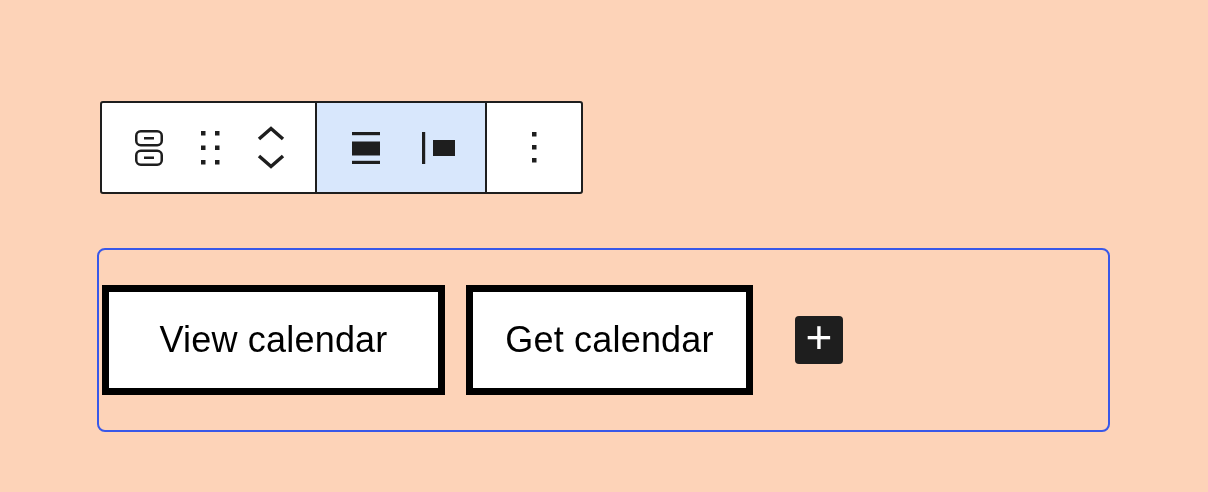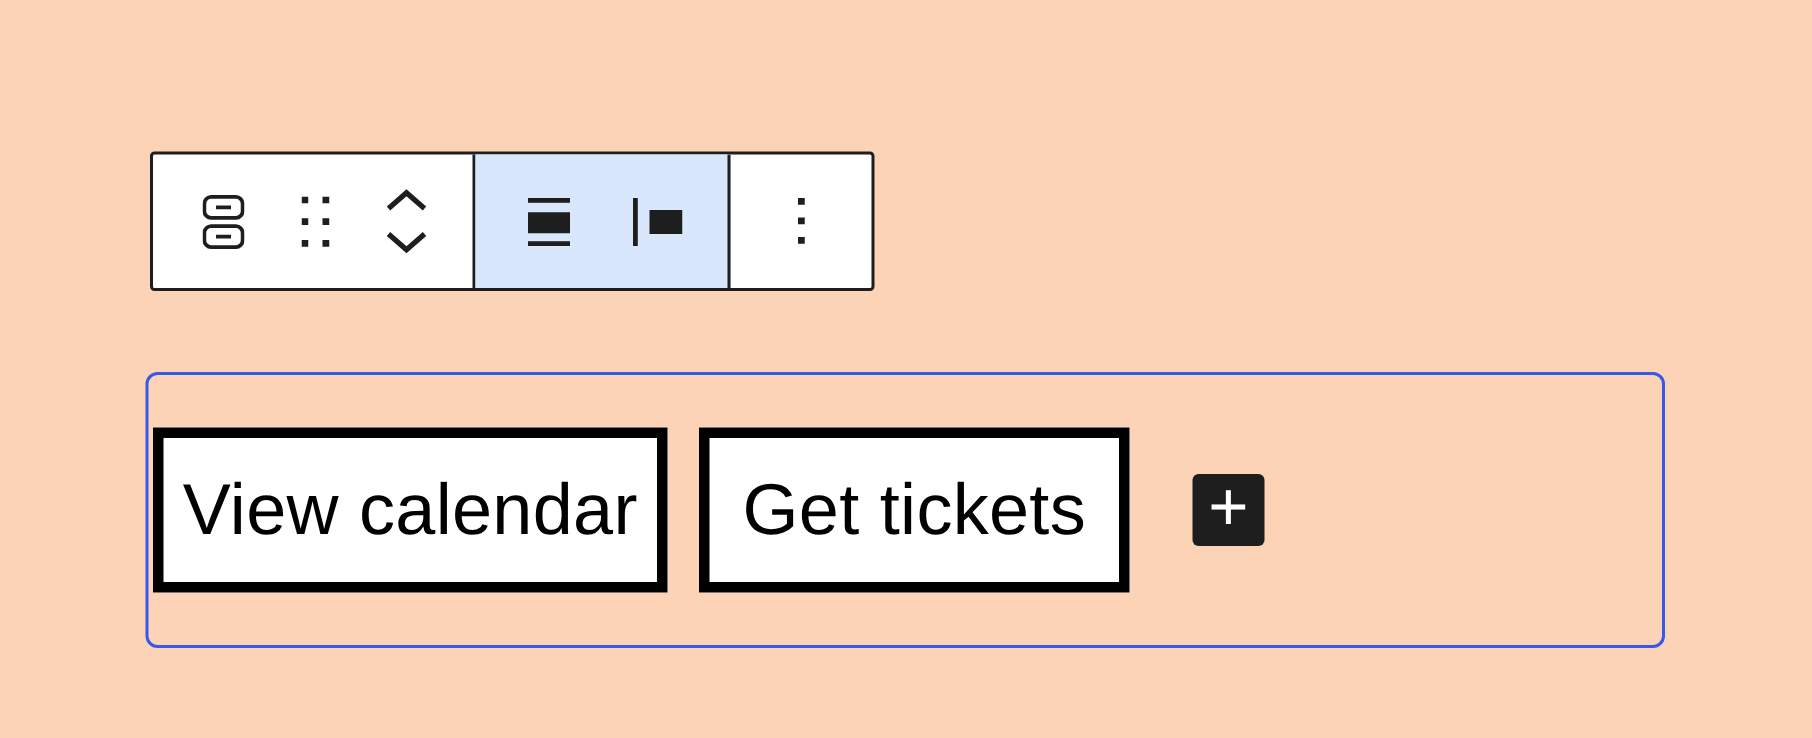--- a/index.html
+++ b/index.html
@@ -45,21 +45,21 @@
     border: 2.5px solid var(--selection-blue, #3858e9);
     border-radius: 8px;
     display: flex; align-items: center;
     padding-left: 3px; gap: 21px;
   }
   .wp-button {
     height: 110px; box-sizing: border-box;
     background: var(--button-bg, #fff);
     border: 7px solid var(--button-border, #000);
     display: flex; align-items: center; justify-content: center;
-    font-size: 48px; letter-spacing: 0.2px;
+    font-size: 36px; letter-spacing: 0.2px;
     color: #000; cursor: pointer; white-space: nowrap;
   }
   .wp-button.b1 { width: 343px; }
   .wp-button.b2 { width: 287px; }
   .appender {
     margin-left: 21px;
     width: 48px; height: 48px; border-radius: 4px;
     background: var(--appender-bg, #1e1e1e);
     color: var(--appender-fg, #fff);
     display: flex; align-items: center; justify-content: center;
@@ -130,20 +130,20 @@
       </div>
     </div>
 
   </div>
 
   <div class="block-outline">
     <div class="wp-button b1">
       <span>View calendar</span>
     </div>
     <div class="wp-button b2">
-      <span>Get tickets</span>
+      <span>Get calendar</span>
     </div>
     <div class="appender">
       <span>+</span>
     </div>
   </div>
 
 </div>
 
 </body></html>

